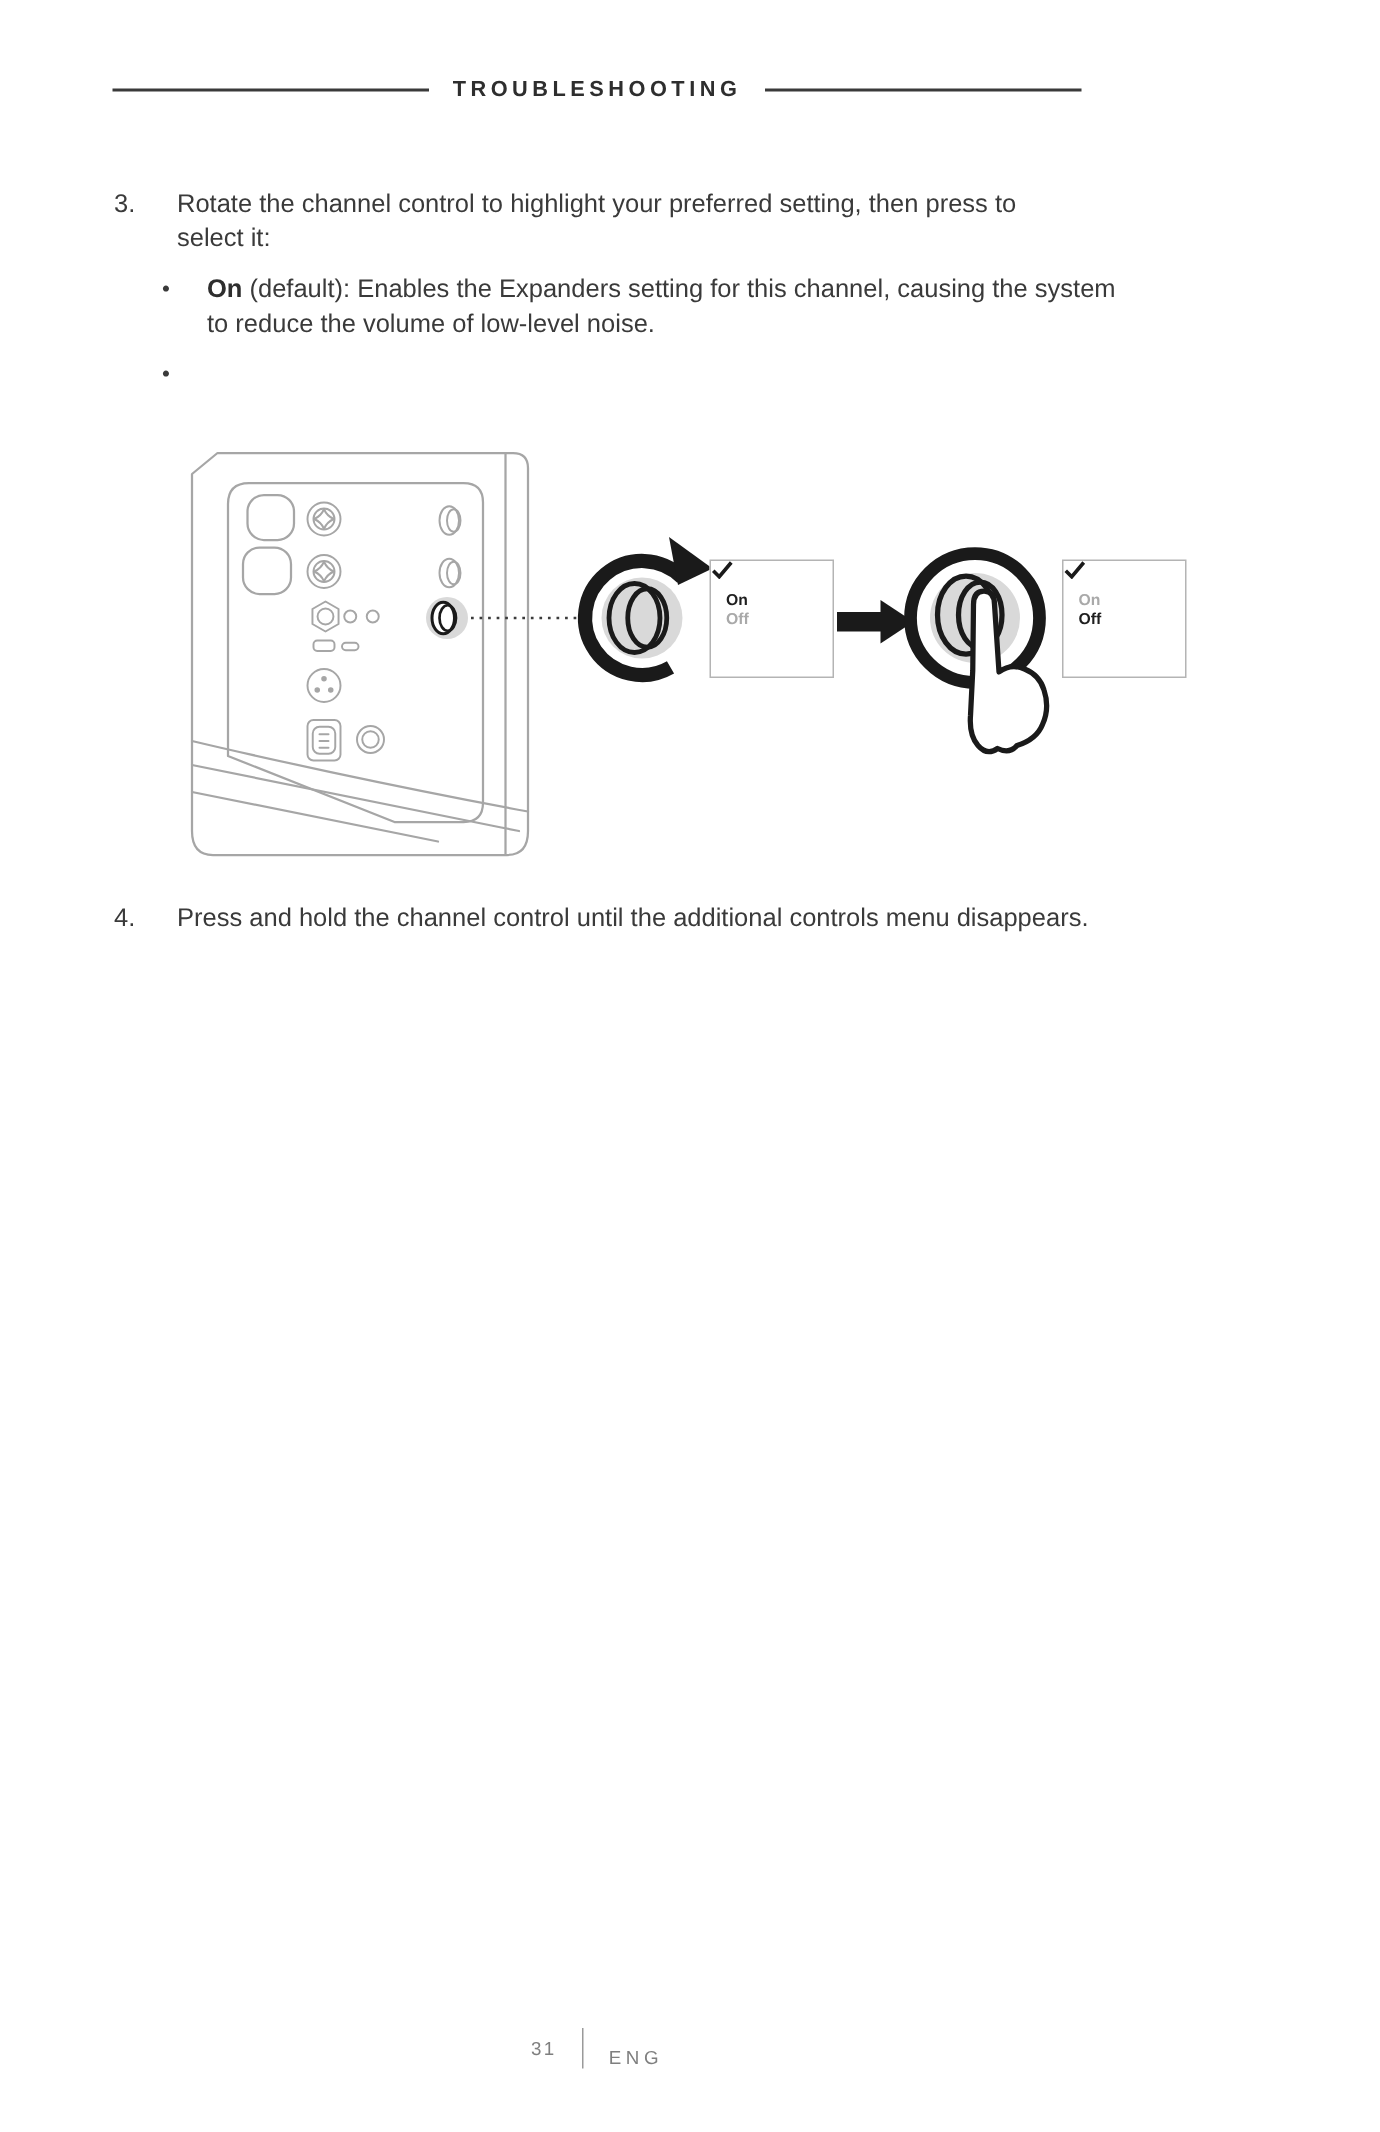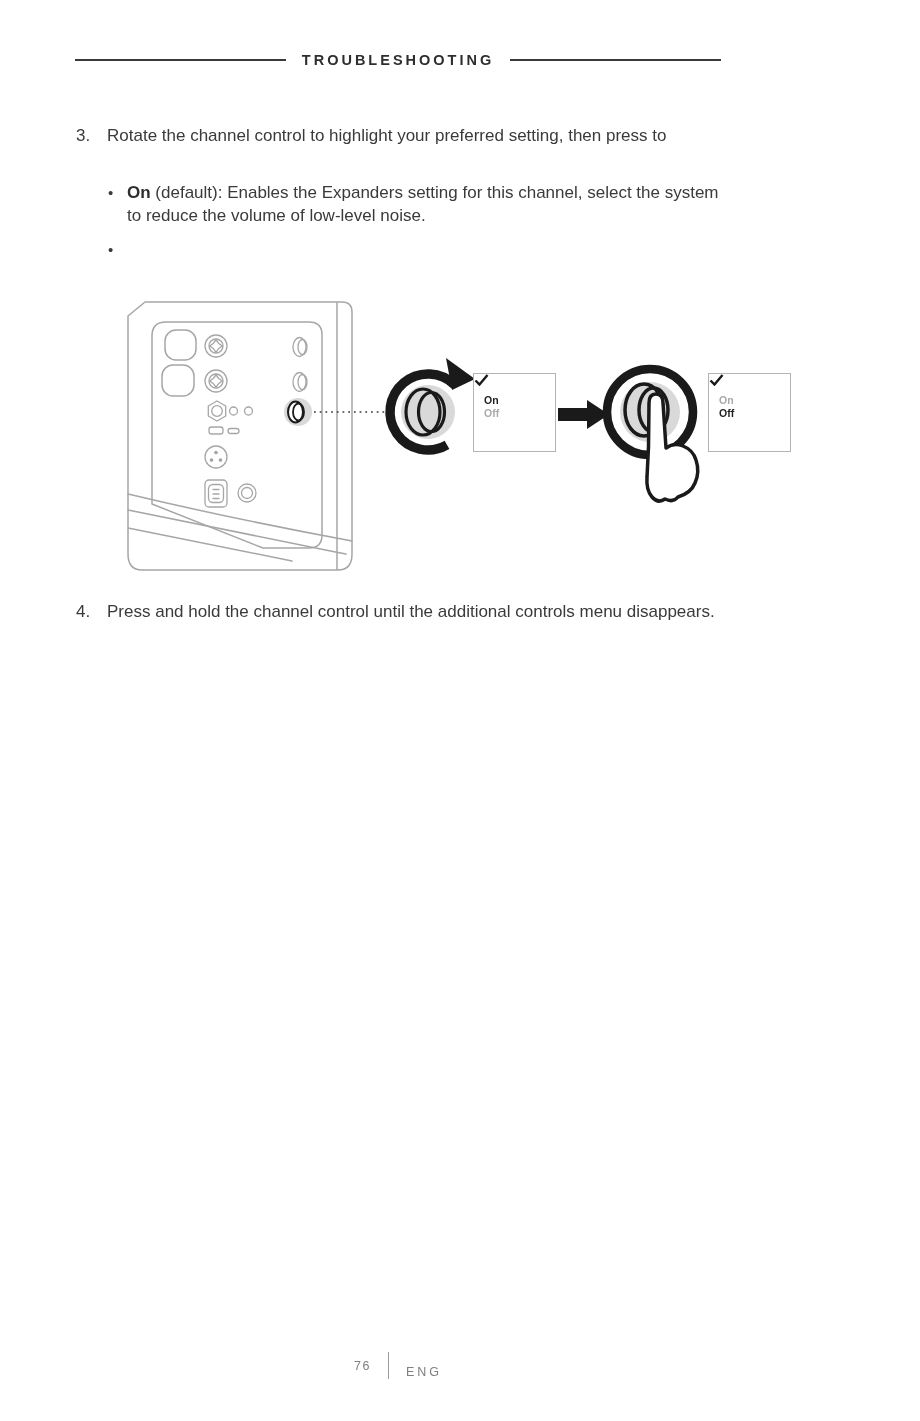--- a/index.html
+++ b/index.html
@@ -7,21 +7,21 @@
     position:relative;width:796px;height:1421px;background:#ffffff;
     font-family:"Liberation Sans","DejaVu Sans",sans-serif;color:#3a3a3a;overflow:hidden;
   }
   
   .hdr{position:absolute;left:75px;right:75px;top:52px;display:flex;align-items:center;}
   .hdr .rule{flex:1;height:2px;background:#3a3a3a;}
   .hdr h1{margin:0 16px;font-size:14.5px;font-weight:700;letter-spacing:3px;color:#2e2e2e;white-space:nowrap;}
   
   .step{position:absolute;left:76px;display:flex;font-size:17px;line-height:23px;color:#3a3a3a;}
   .step .num{width:31px;flex:0 0 31px;}
-  .line{white-space:nowrap;}
+  .line{white-space:nowrap;margin-left:11px;}
   .bullet{position:absolute;left:108px;display:flex;font-size:17px;line-height:23px;}
   .bullet .dot{width:19px;flex:0 0 19px;font-size:15px;}
   .b{font-weight:700;color:#2e2e2e;}
   
   .fig{position:absolute;left:100px;top:290px;width:760px;height:290px;}
   .fig svg{position:absolute;left:0;top:0;}
   .menu{
     position:absolute;width:83px;height:79px;background:#fff;border:1.5px solid #b4b4b4;
     box-sizing:border-box;padding:19px 9px 0 10px;font-size:10.5px;font-weight:700;
   }
@@ -45,27 +45,28 @@
   <header class="hdr">
     <span class="rule"></span>
     <h1>TROUBLESHOOTING</h1>
     <span class="rule"></span>
   </header>
 
   <section class="step" style="top:124px;">
     <span class="num">3.</span>
     <div>
       <div class="line">Rotate the channel control to highlight your preferred setting, then press to</div>
+      <div class="line">select it:</div>
     </div>
   </section>
 
   <div class="bullet" style="top:181px;">
     <span class="dot">•</span>
     <div>
-      <div class="line"><span class="b">On</span><span> (default): Enables the Expanders setting for this channel, select the system</span></div>
+      <div class="line"><span class="b">On</span><span> (default): Enables the Expanders setting for this channel, causing the system</span></div>
       <div class="line">to reduce the volume of low-level noise.</div>
     </div>
   </div>
 
   <div class="bullet" style="top:238px;">
     <span class="dot">•</span>
     <div>
     </div>
   </div>
 
@@ -199,18 +200,18 @@
   </div>
 
   <section class="step" style="top:600px;">
     <span class="num">4.</span>
     <div>
       <div class="line">Press and hold the channel control until the additional controls menu disappears.</div>
     </div>
   </section>
 
   <footer class="ftr">
-    <span class="pgnum">76</span>
+    <span class="pgnum">31</span>
     <span class="div"></span>
     <span class="lang">ENG</span>
   </footer>
 
 </div>
 
 </body></html>

